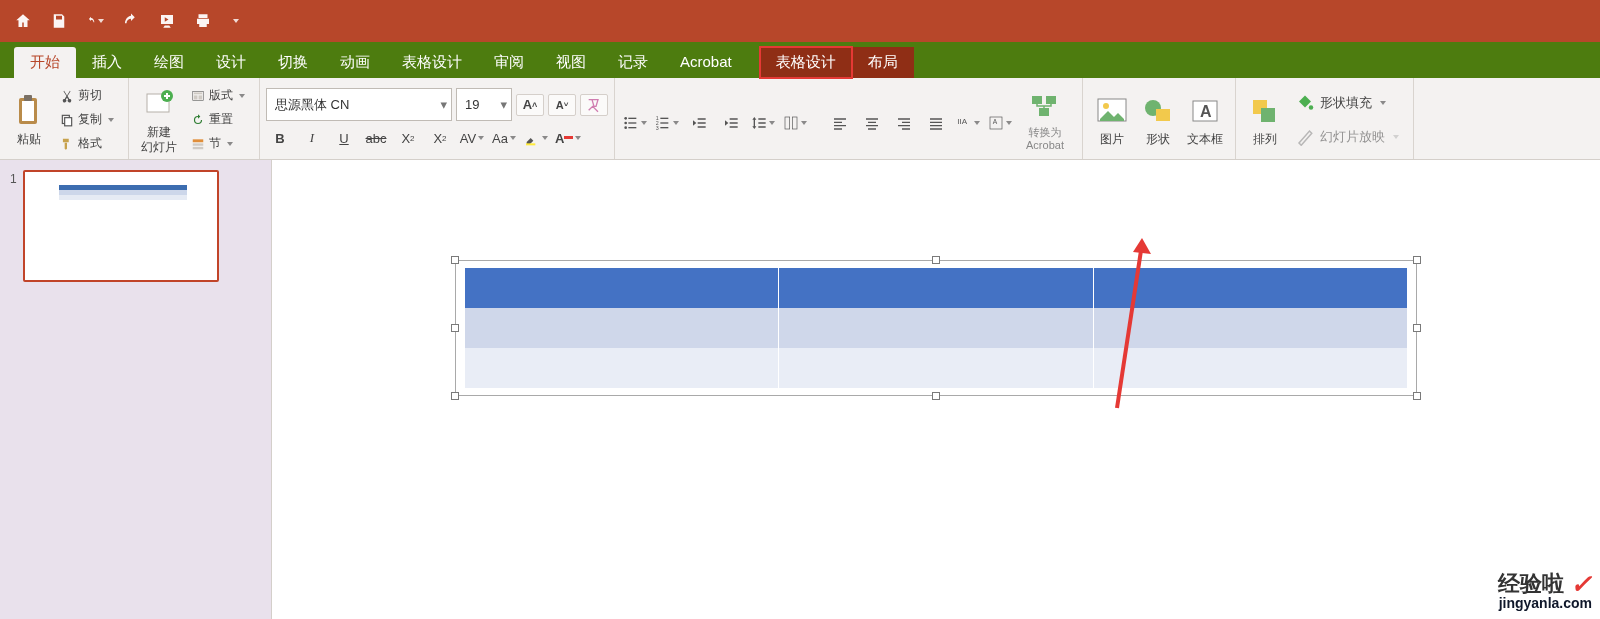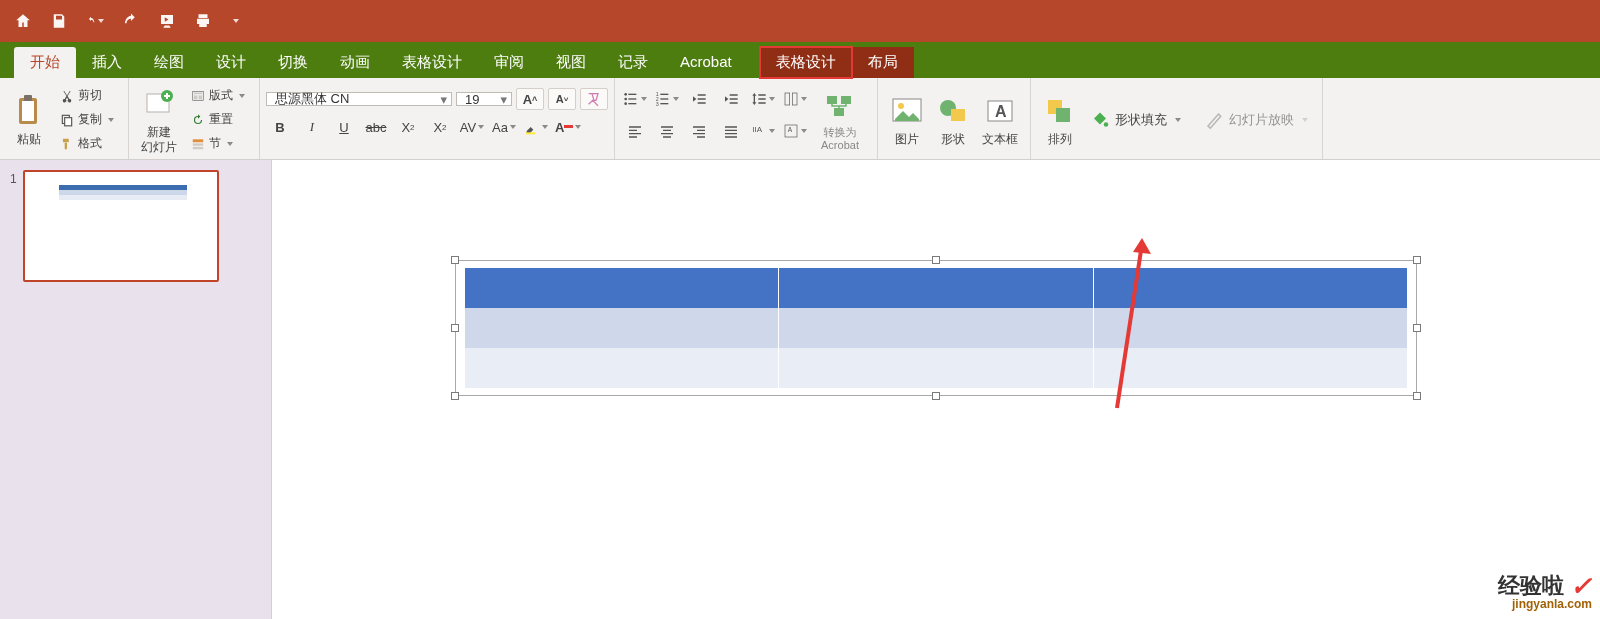--- a/index.html
+++ b/index.html
@@ -24,29 +24,29 @@
 
   
   .ribbon { height: 82px; background:#f4f2f1; border-bottom:1px solid #d4cfca; display:flex; }
   .group { display:flex; align-items:stretch; padding:4px 6px 2px; border-right:1px solid #d9d4cf; }
   .big-btn { display:flex; flex-direction:column; align-items:center; justify-content:center; padding:2px 6px; min-width:46px; font-size:12px; color:#444;}
   .big-btn .icon { height:38px; display:flex; align-items:center; justify-content:center;}
   .big-btn .lbl { margin-top:2px; line-height:1.2; text-align:center;}
   .mini-col { display:flex; flex-direction:column; justify-content:center; gap:4px; padding:0 4px;}
   .mini { display:flex; align-items:center; gap:4px; font-size:12px; color:#444; height:20px; padding:0 4px;}
   .mini svg { width:14px; height:14px;}
-  .combo { height:14px; background:#fff; border:1px solid #c0bbb5; font-size:13px; display:flex; align-items:center; padding:0 4px 0 8px; color:#333;}
+  .combo { height:33px; background:#fff; border:1px solid #c0bbb5; font-size:13px; display:flex; align-items:center; padding:0 4px 0 8px; color:#333;}
   .combo .arrow { margin-left:auto; padding-left:8px; color:#777;}
   .btn22 { width:28px; height:22px; border:1px solid #d5cfca; background:#fbfaf9; display:flex; align-items:center; justify-content:center; font-size:13px; color:#444; border-radius:2px;}
   .btn22.noborder { border:1px solid transparent; background:transparent;}
   .row { display:flex; gap:4px; align-items:center;}
   .font-col { display:flex; flex-direction:column; gap:6px; padding-top:6px;}
-  .para-col { display:flex; flex-direction:column; gap:10px; padding-top:6px;}
+  .para-col { display:flex; flex-direction:row; gap:17px; padding-top:6px;}
   .smartart-lbl { font-size:11px; color:#888; text-align:center; line-height:1.15; padding:0 2px;}
-  .shape-col { display:flex; flex-direction:row; justify-content:center; gap:24px; padding:4px 8px;}
+  .shape-col { display:flex; flex-direction:column; justify-content:center; gap:16px; padding:4px 8px;}
   .shape-row { display:flex; align-items:center; gap:6px; font-size:13px; color:#444;}
 
   
   .workspace { display:flex; height: calc(619px - 42px - 36px - 82px); }
   .slidepanel { width: 272px; background:#e9e1ec; border-right:1px solid #d4cfca; padding:10px 10px 0 10px;}
   .thumb-wrap { display:flex; gap:6px;}
   .thumb-num { font-size:12px; color:#555; padding-top:2px;}
   .thumb { width: 196px; height:112px; background:#fff; border:2px solid #c14429; border-radius:2px; position:relative;}
   .thumb-table { position:absolute; top:13px; left:34px; width:128px; height:18px; display:flex; flex-direction:column;}
   .thumb-table .r1{height:5px;background:#3c6db0;}
@@ -66,21 +66,21 @@
   .tbl-row.r2 { background:#cfd7ea;}
   .tbl-row.r3 { background:#e9edf6;}
   .tbl-cell { flex:1; border-right:1px solid #fff;}
   .tbl-cell:last-child{border-right:none;}
 
   .arrow-annot { position:absolute; top:78px; left:835px; pointer-events:none;}
 
   .watermark { position:absolute; right:8px; bottom:8px; text-align:right; font-family: "Arial Black", sans-serif;}
   .wm1 { font-size:22px; font-weight:900; color:#333; text-shadow:1px 1px 0 #fff, -1px -1px 0 #fff;}
   .wm1 .chk{ color:#e53935; font-size:26px; font-style:italic; display:inline-block; transform:translateY(2px);}
-  .wm2 { font-size:12px; font-weight:900; color:#a16207; text-shadow:1px 1px 0 #fff, -1px -1px 0 #fff; margin-top:-4px;}
+  .wm2 { font-size:14px; font-weight:900; color:#0f172a; text-shadow:1px 1px 0 #fff, -1px -1px 0 #fff; margin-top:-4px;}
 
   svg { display:block;}
 </style>
 </head>
 <body>
 
 <div class="titlebar">
   <div class="qa">
     <span class="qa-icon">
         <svg viewBox="0 0 24 24">

